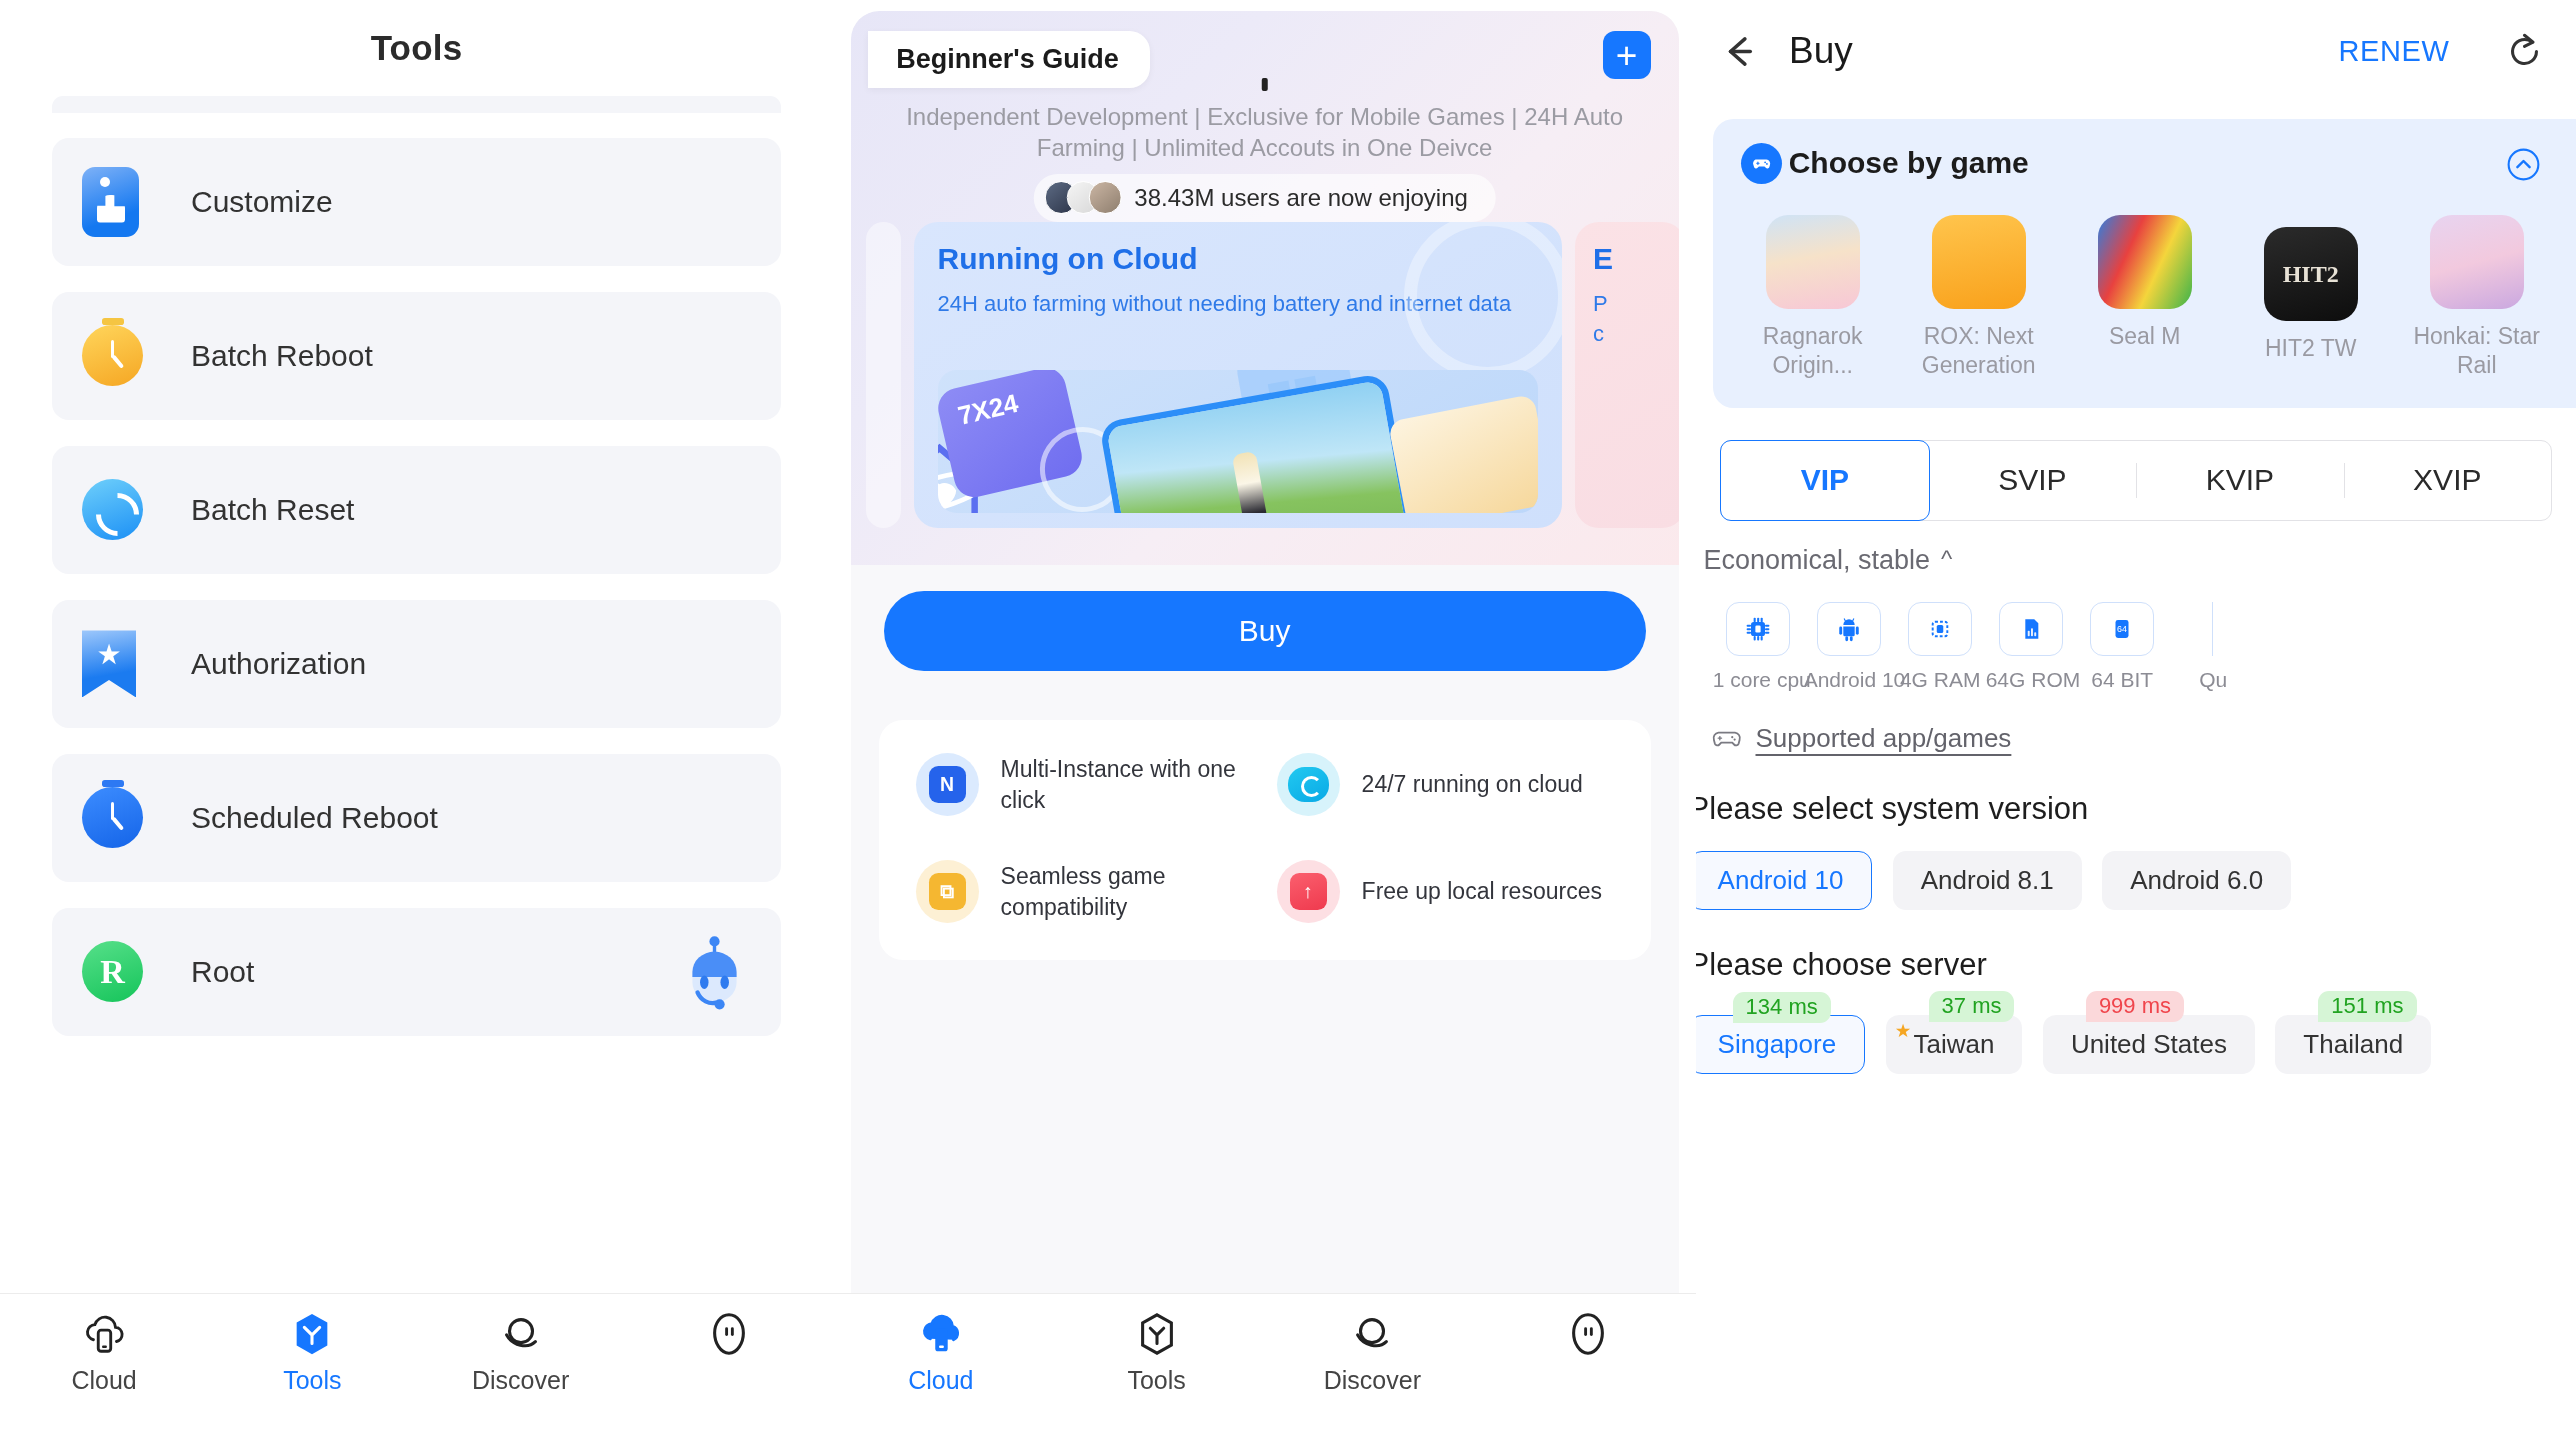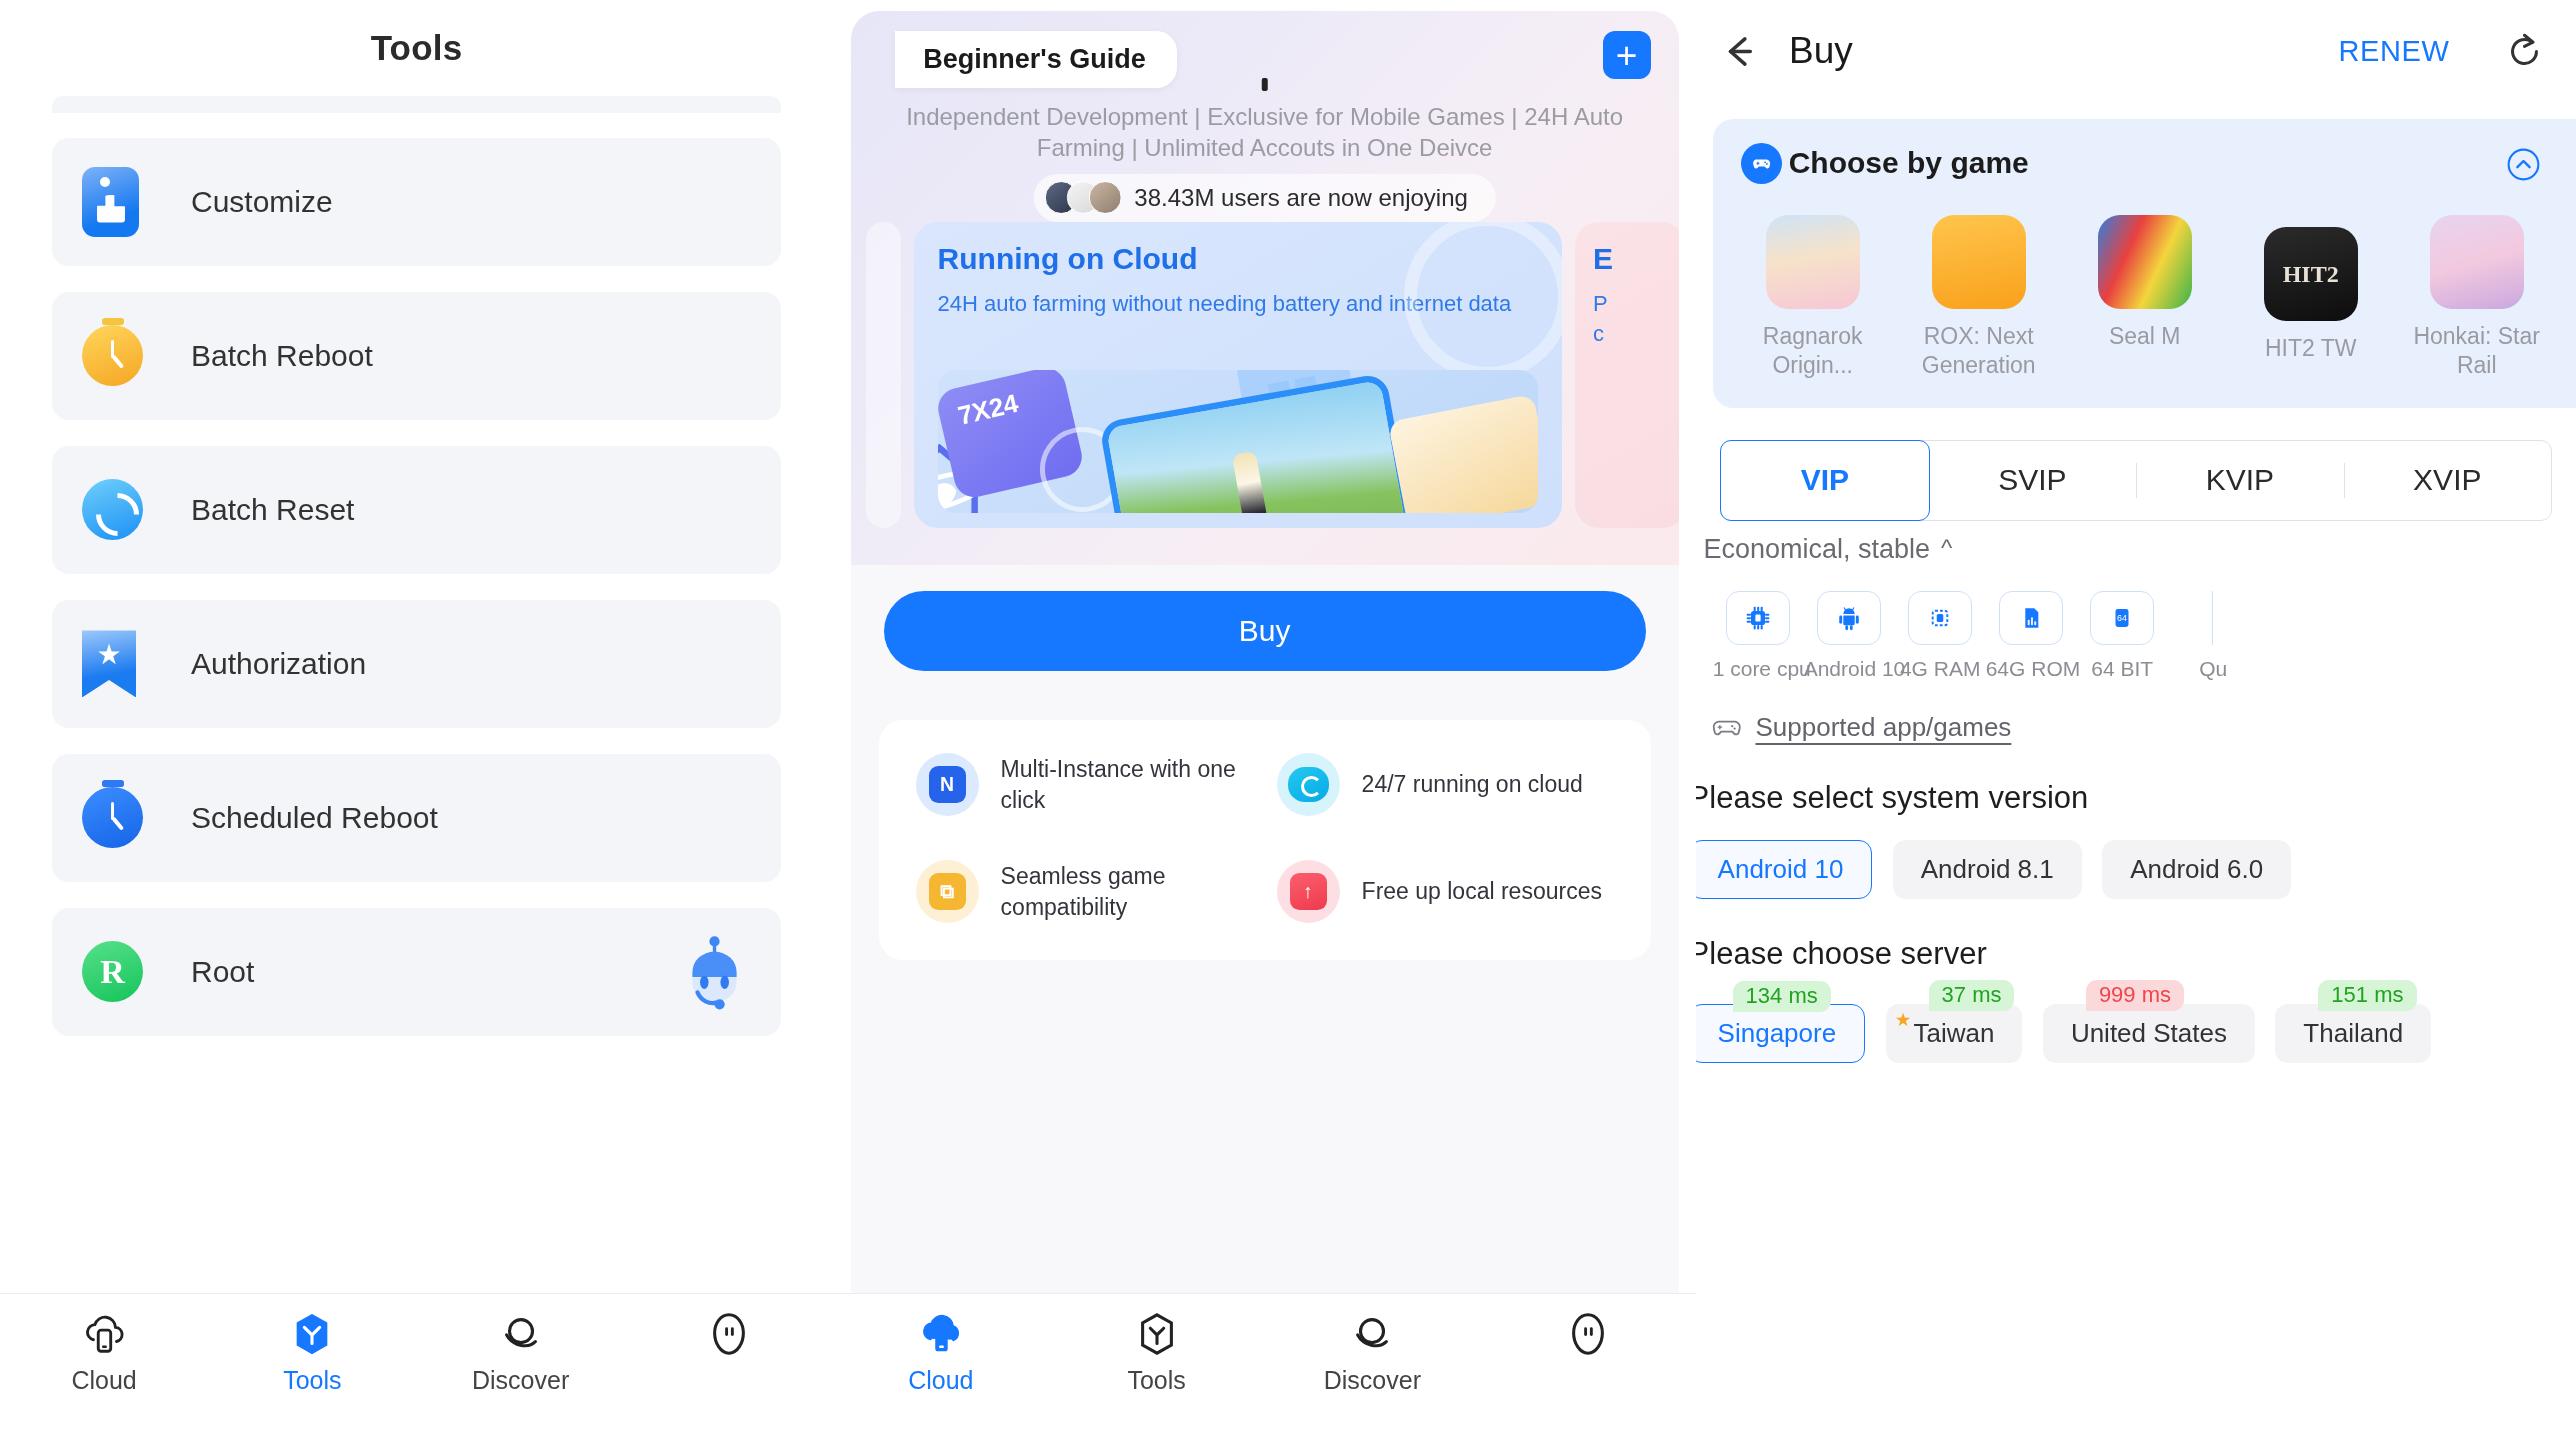--- a/index.html
+++ b/index.html
@@ -147,21 +147,20 @@
     background: linear-gradient(135deg,#e7e6f7 0%, #eceaf8 30%, #f6eef5 60%, #fbe9ec 100%);
     border-radius:28px 28px 0 0;
     overflow:hidden;
   }
   .guide-pill {
     position:absolute; left:17.6px; top:20.4px;
     background:#fff; border-radius:0 20.4px 20.4px 0;
     padding:13px 31.5px 13px 28px;
     font-size:27px; font-weight:bold; color:#1b1b1b;
     box-shadow:0 1.9px 7.4px rgba(0,0,0,.05);
-    margin-left:27px;
   }
   .plus-btn {
     position:absolute; right:28px; top:20.4px;
     width:48px; height:48px; border-radius:12px;
     background:#1677ff; color:#fff;
     display:flex; align-items:center; justify-content:center;
     font-size:37px; line-height:1; font-weight:300;
   }
   .hero-dot {
     position:absolute; left:50%; top:67px; transform:translateX(-50%);
@@ -361,21 +360,21 @@
     border:1.9px solid #1677ff; border-radius:11px;
     margin:-0.9px; background:#fff; z-index:2;
   }
   .vip-tab:not(.active)::before {
     content:""; position:absolute; left:0; top:22px; bottom:22px;
     width:0.9px; background:#e2e2e6;
   }
   .vip-tab:nth-child(2)::before { display:none; }
 
   .econ-row {
-    margin:13px 0 0 -9.3px; padding-left:16.7px;
+    margin:24px 0 0 -9.3px; padding-left:16.7px;
     font-size:27px; color:#6a6a72;
     display:flex; align-items:flex-start; gap:11px;
   }
   .chev-up { font-size:24px; color:#6a6a72; }
 
   .specs-row {
     display:flex; gap:0; margin-top:26px; padding-left:16.7px;
     align-items:flex-start;
   }
   .spec {

